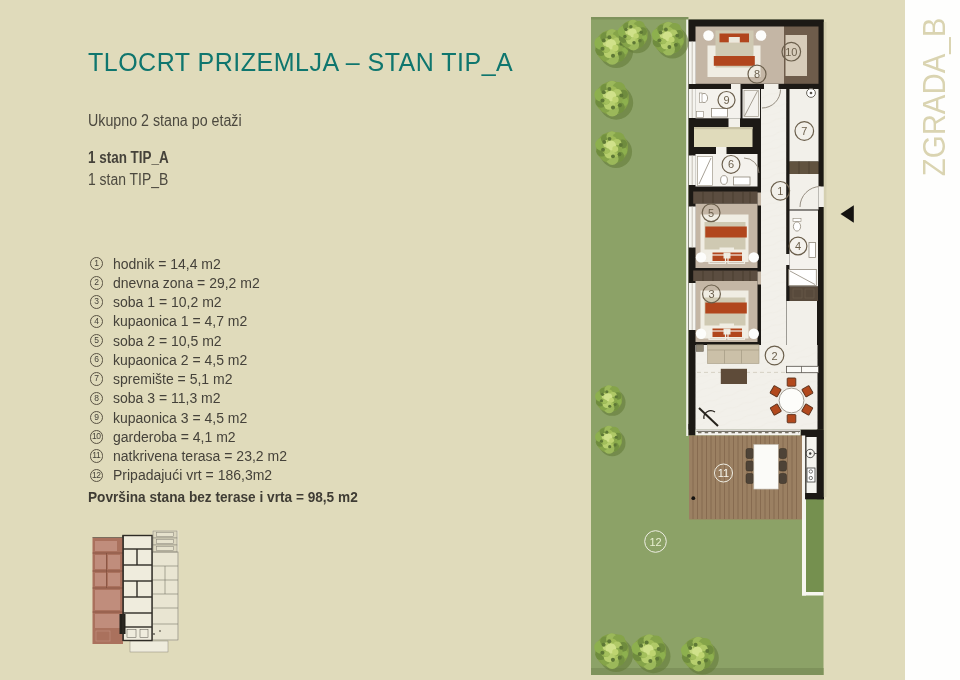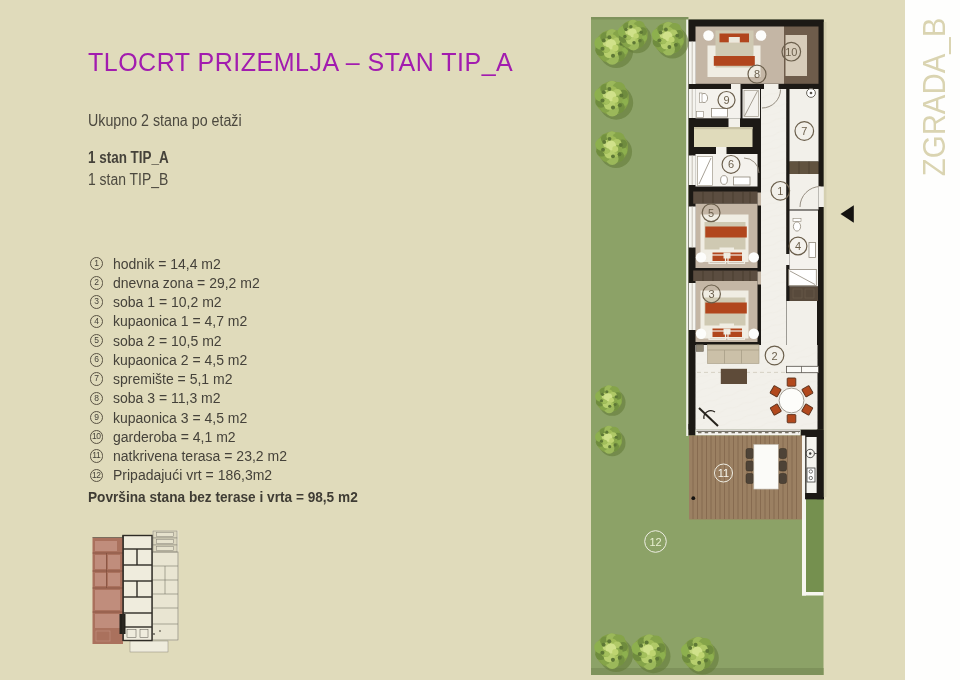--- a/index.html
+++ b/index.html
@@ -1,19 +1,19 @@
 <!DOCTYPE html>
 <html><head>
 <meta charset="utf-8">
 <style>
 html,body{margin:0;padding:0;}
 body{width:960px;height:680px;background:#e0dbbb;font-family:"Liberation Sans",sans-serif;overflow:hidden;}
 #page{position:relative;width:960px;height:680px;background:#e0dbbb;overflow:hidden;transform:translateZ(0);}
 .abs{position:absolute;}
-#title{left:88px;top:47.5px;font-size:25px;letter-spacing:0.5px;color:#a21caf;}
+#title{left:88px;top:47.5px;font-size:25px;letter-spacing:0.5px;color:#0f766e;}
 #sub{left:88px;top:112px;font-size:16px;color:#4c493f;transform:scaleX(0.89);transform-origin:0 0;}
 #tipa{left:88px;top:149px;font-size:16px;font-weight:bold;color:#45423a;transform:scaleX(0.84);transform-origin:0 0;}
 #tipb{left:88px;top:171px;font-size:16px;color:#4c493f;transform:scaleX(0.87);transform-origin:0 0;}
 #list{left:89.5px;top:254px;font-size:14px;color:#45423a;}
 .row{height:19.25px;display:flex;align-items:center;}
 .ci{display:inline-block;width:11.5px;height:11.5px;border:1.1px solid #5a5344;border-radius:50%;font-size:8.5px;line-height:11.5px;text-align:center;margin-right:10px;flex:none;color:#45423a;letter-spacing:-0.5px;}
 #sum{left:88px;top:488px;font-size:15px;font-weight:bold;color:#3f3c34;transform:scaleX(0.91);transform-origin:0 0;}
 #zgr{left:853px;top:91px;width:160px;height:36px;transform:rotate(-90deg) scaleX(0.84) scaleY(0.87);font-size:35px;letter-spacing:0px;color:#dad4b1;text-align:center;}
 </style>
 </head>

